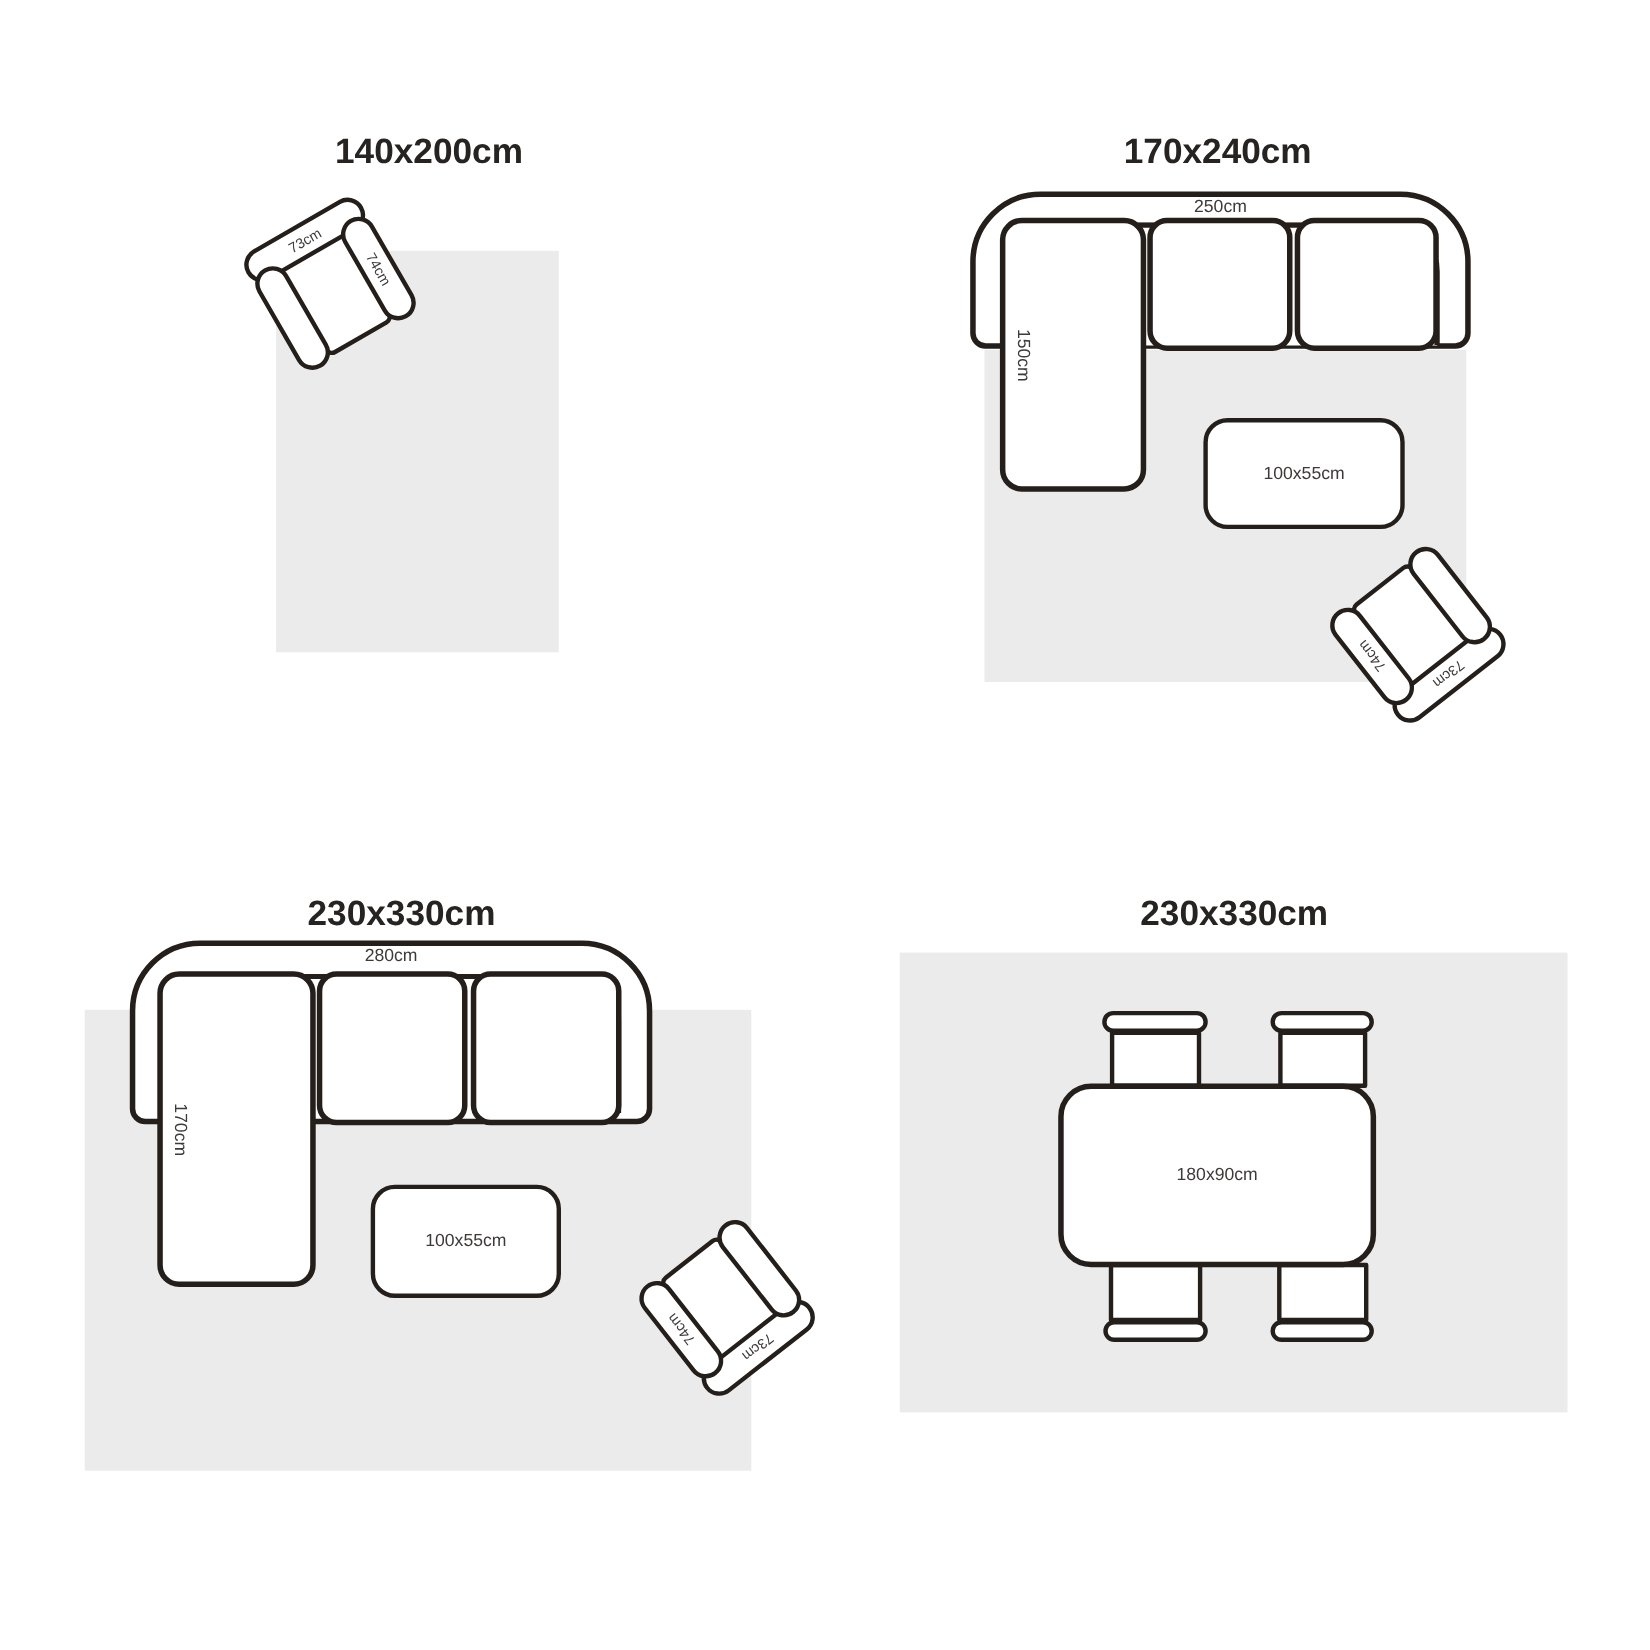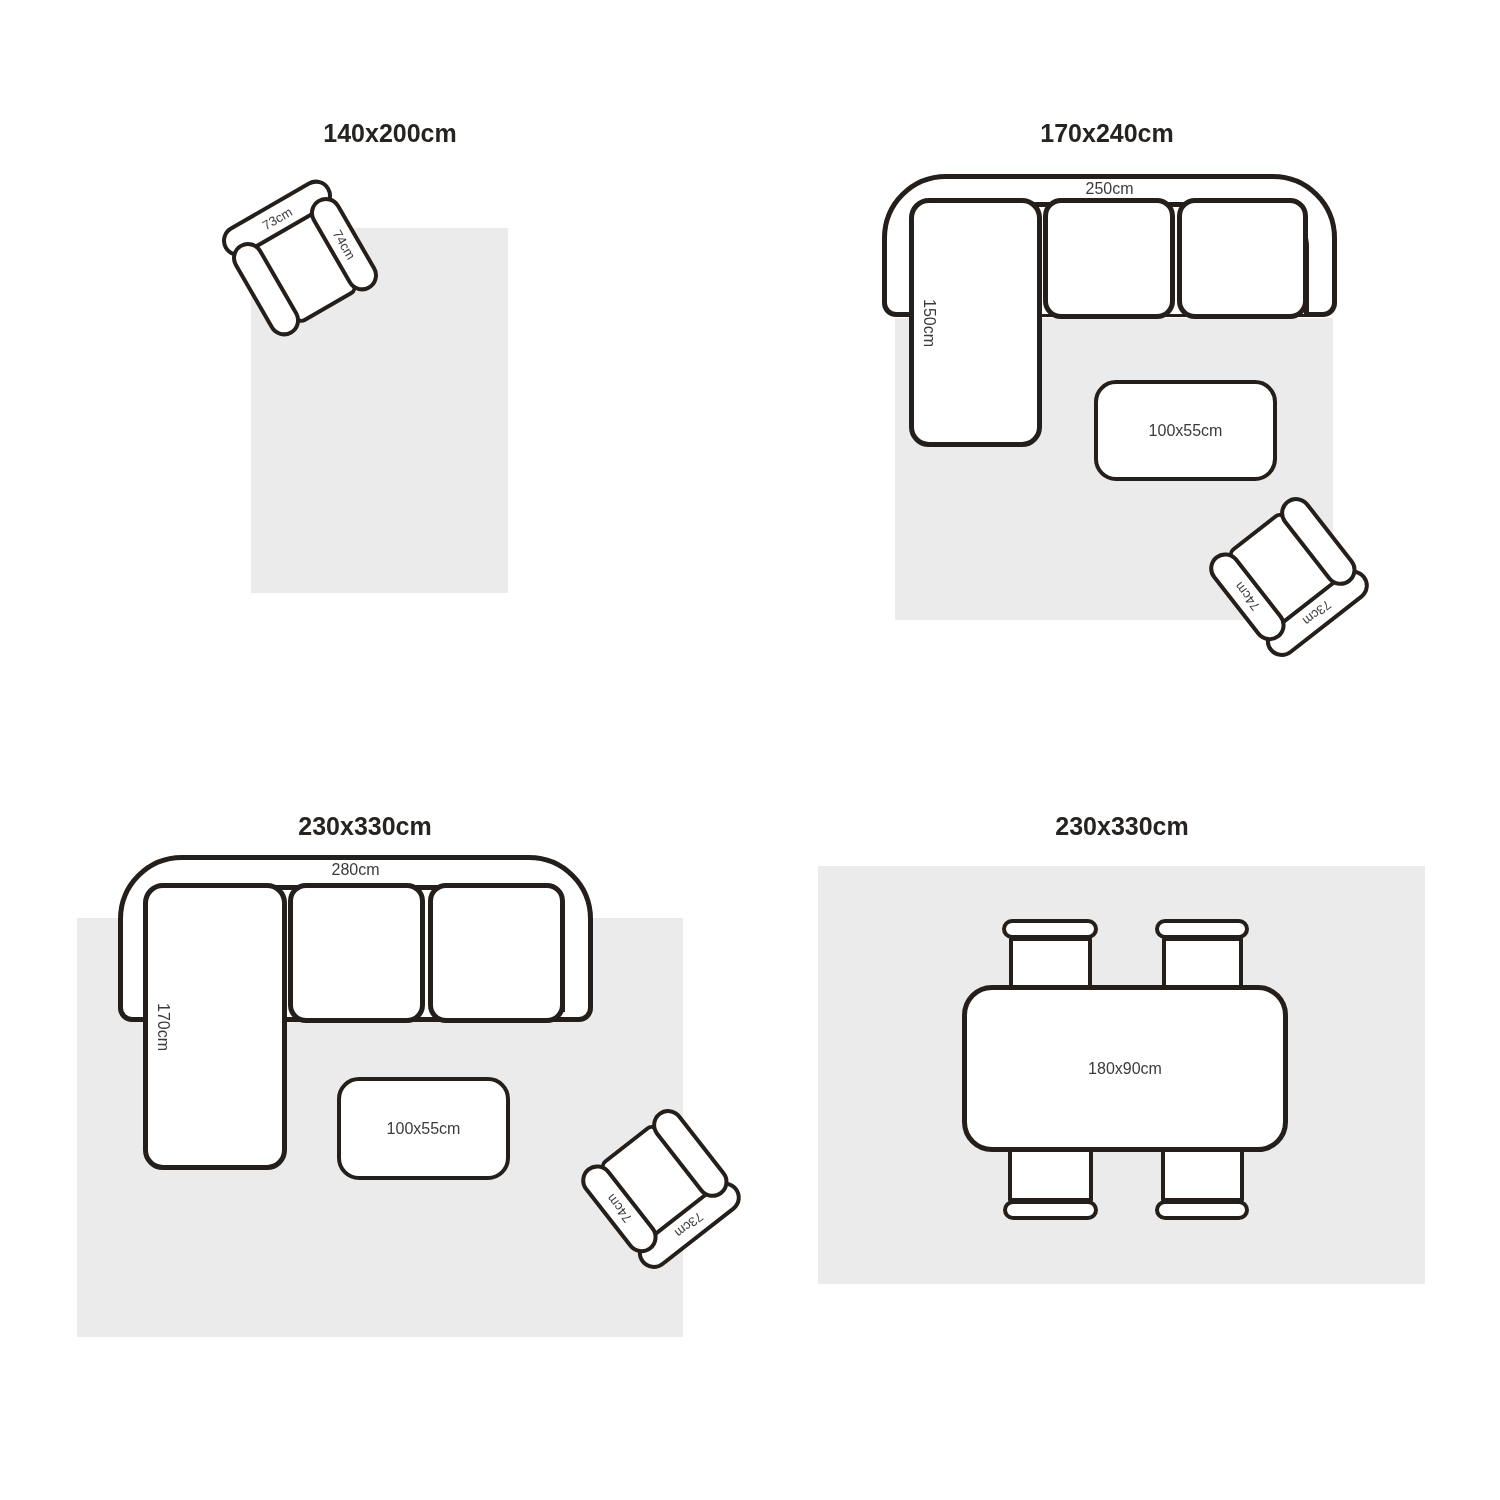--- a/index.html
+++ b/index.html
@@ -6,21 +6,21 @@
     --outline:#241f1b; --rug:#ebebeb; --label:#3d3a39; --title:#262321; --canvas:#ffffff;
   }
   html,body{margin:0;padding:0;background:#fff;}
   .canvas{
     position:relative; width:1500px; height:1500px; overflow:hidden;
     background:var(--canvas); font-family:"Liberation Sans", sans-serif;
   }
   .quad{position:absolute; inset:0;}
   .size-title{
     position:absolute; margin:0; transform:translateX(-50%);
-    font-size:25px; font-weight:700; color:var(--title); line-height:1; white-space:nowrap;
+    font-size:32px; font-weight:700; color:var(--title); line-height:1; white-space:nowrap;
   }
   .rug{position:absolute; background:var(--rug);}
   .lbl{font-size:16px; color:var(--label); white-space:nowrap; line-height:1;}
   .lbl-sm{font-size:13px; color:var(--label); white-space:nowrap; line-height:1;}
   .rot90{transform:rotate(90deg);}
   
   .sofa-outer{position:absolute; box-sizing:border-box; background:#fff;
     border:5px solid var(--outline); border-radius:64px 64px 14px 14px;}
   .sofa-width-label{position:absolute; left:50%; top:2px; transform:translateX(-50%);}
   .sofa-inner{position:absolute; box-sizing:border-box; background:#fff;
@@ -158,18 +158,18 @@
 
     <div class="chair-back" style="left:1155px; top:919px; width:94px; height:20px;"></div>
     <div class="chair-seat" style="left:1162px; top:937px; width:81px; height:52px;"></div>
 
     <div class="chair-seat" style="left:1008px; top:1148px; width:85px; height:54px;"></div>
     <div class="chair-back" style="left:1003px; top:1200px; width:95px; height:20px;"></div>
 
     <div class="chair-seat" style="left:1161px; top:1148px; width:83px; height:54px;"></div>
     <div class="chair-back" style="left:1155px; top:1200px; width:94px; height:20px;"></div>
 
-    <div class="dtable" style="left:962px; top:985px; width:326px; height:167px;">
+    <div class="dtable" style="left:962px; top:985px; width:289px; height:167px;">
       <span class="lbl">180x90cm</span>
     </div>
   </section>
 
 </div>
 
 </body></html>

